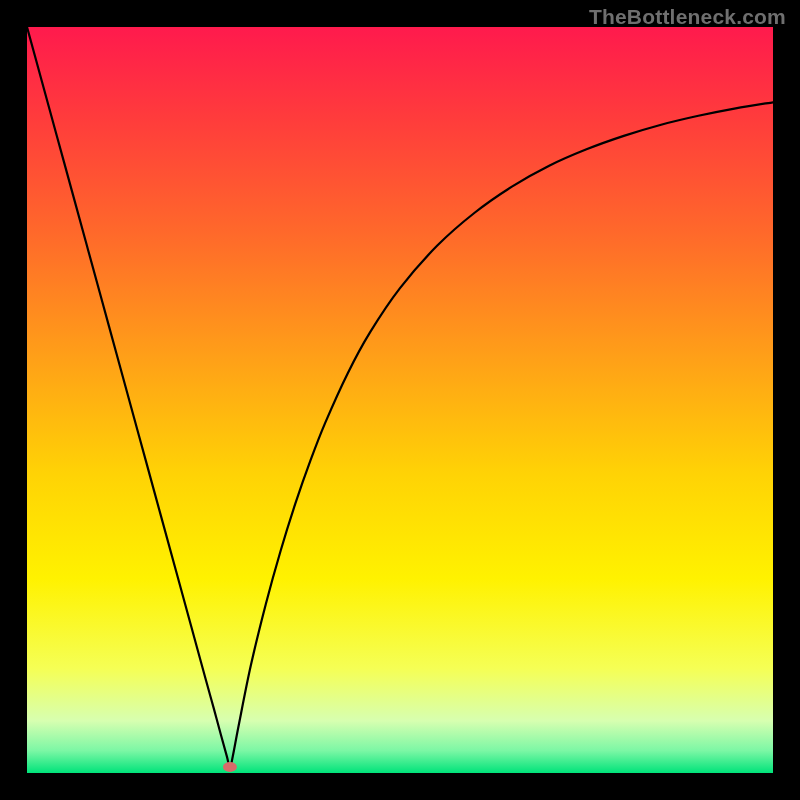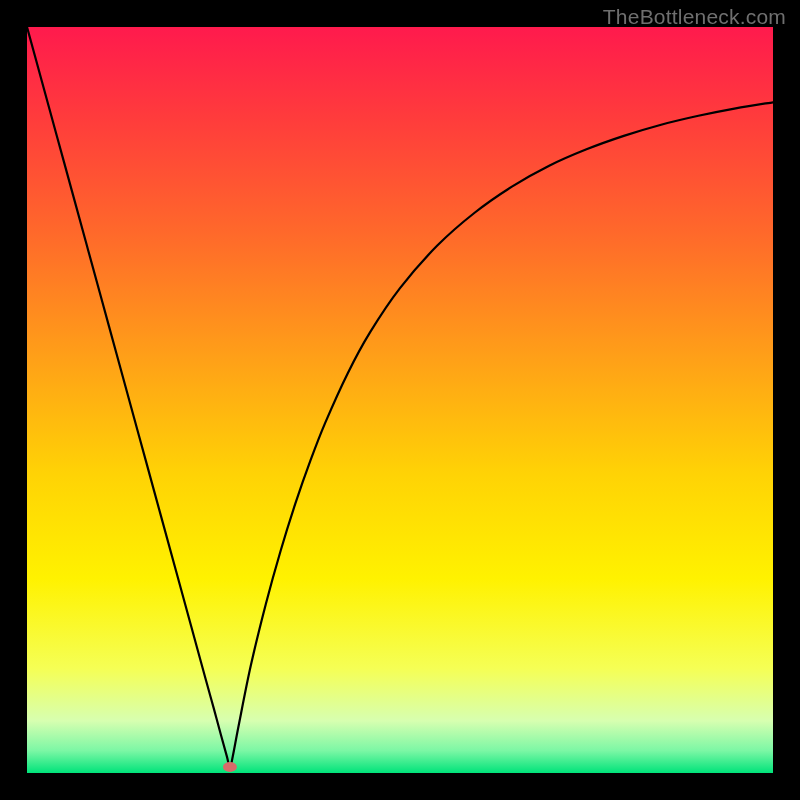--- a/index.html
+++ b/index.html
@@ -25,21 +25,21 @@
     top: 0;
     width: 746px;
     height: 746px;
   }
   .watermark {
     position: absolute;
     top: 5px;
     right: 14px;
     color: #6f6f6f;
     font-size: 21px;
-    font-weight: 400;
+    font-weight: 700;
     letter-spacing: 0.2px;
   }
   svg { display: block; }
 </style>
 </head>
 <body>
 
 <div class="frame">
   <svg class="plot" viewBox="0 0 746 746" preserveAspectRatio="none">
     <defs>

